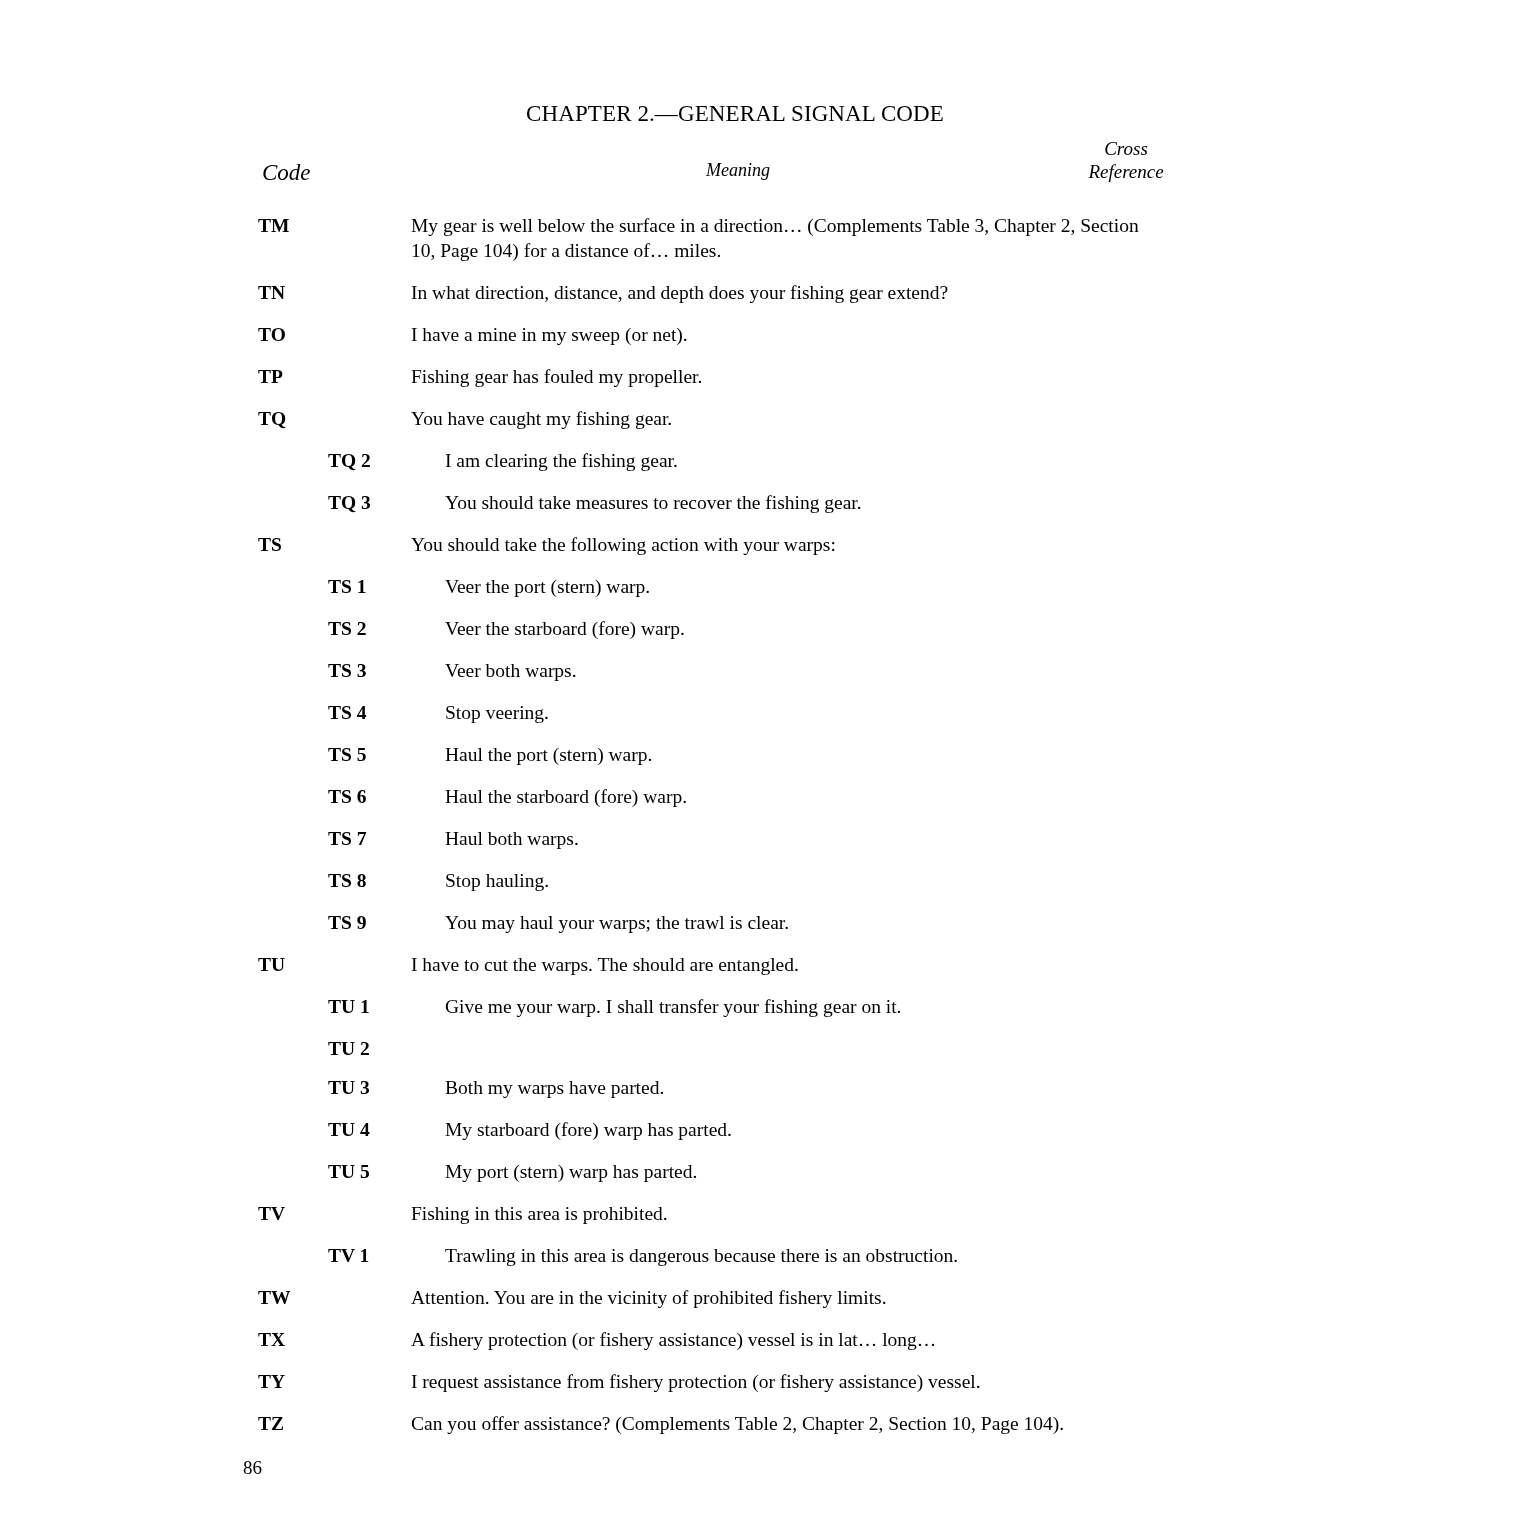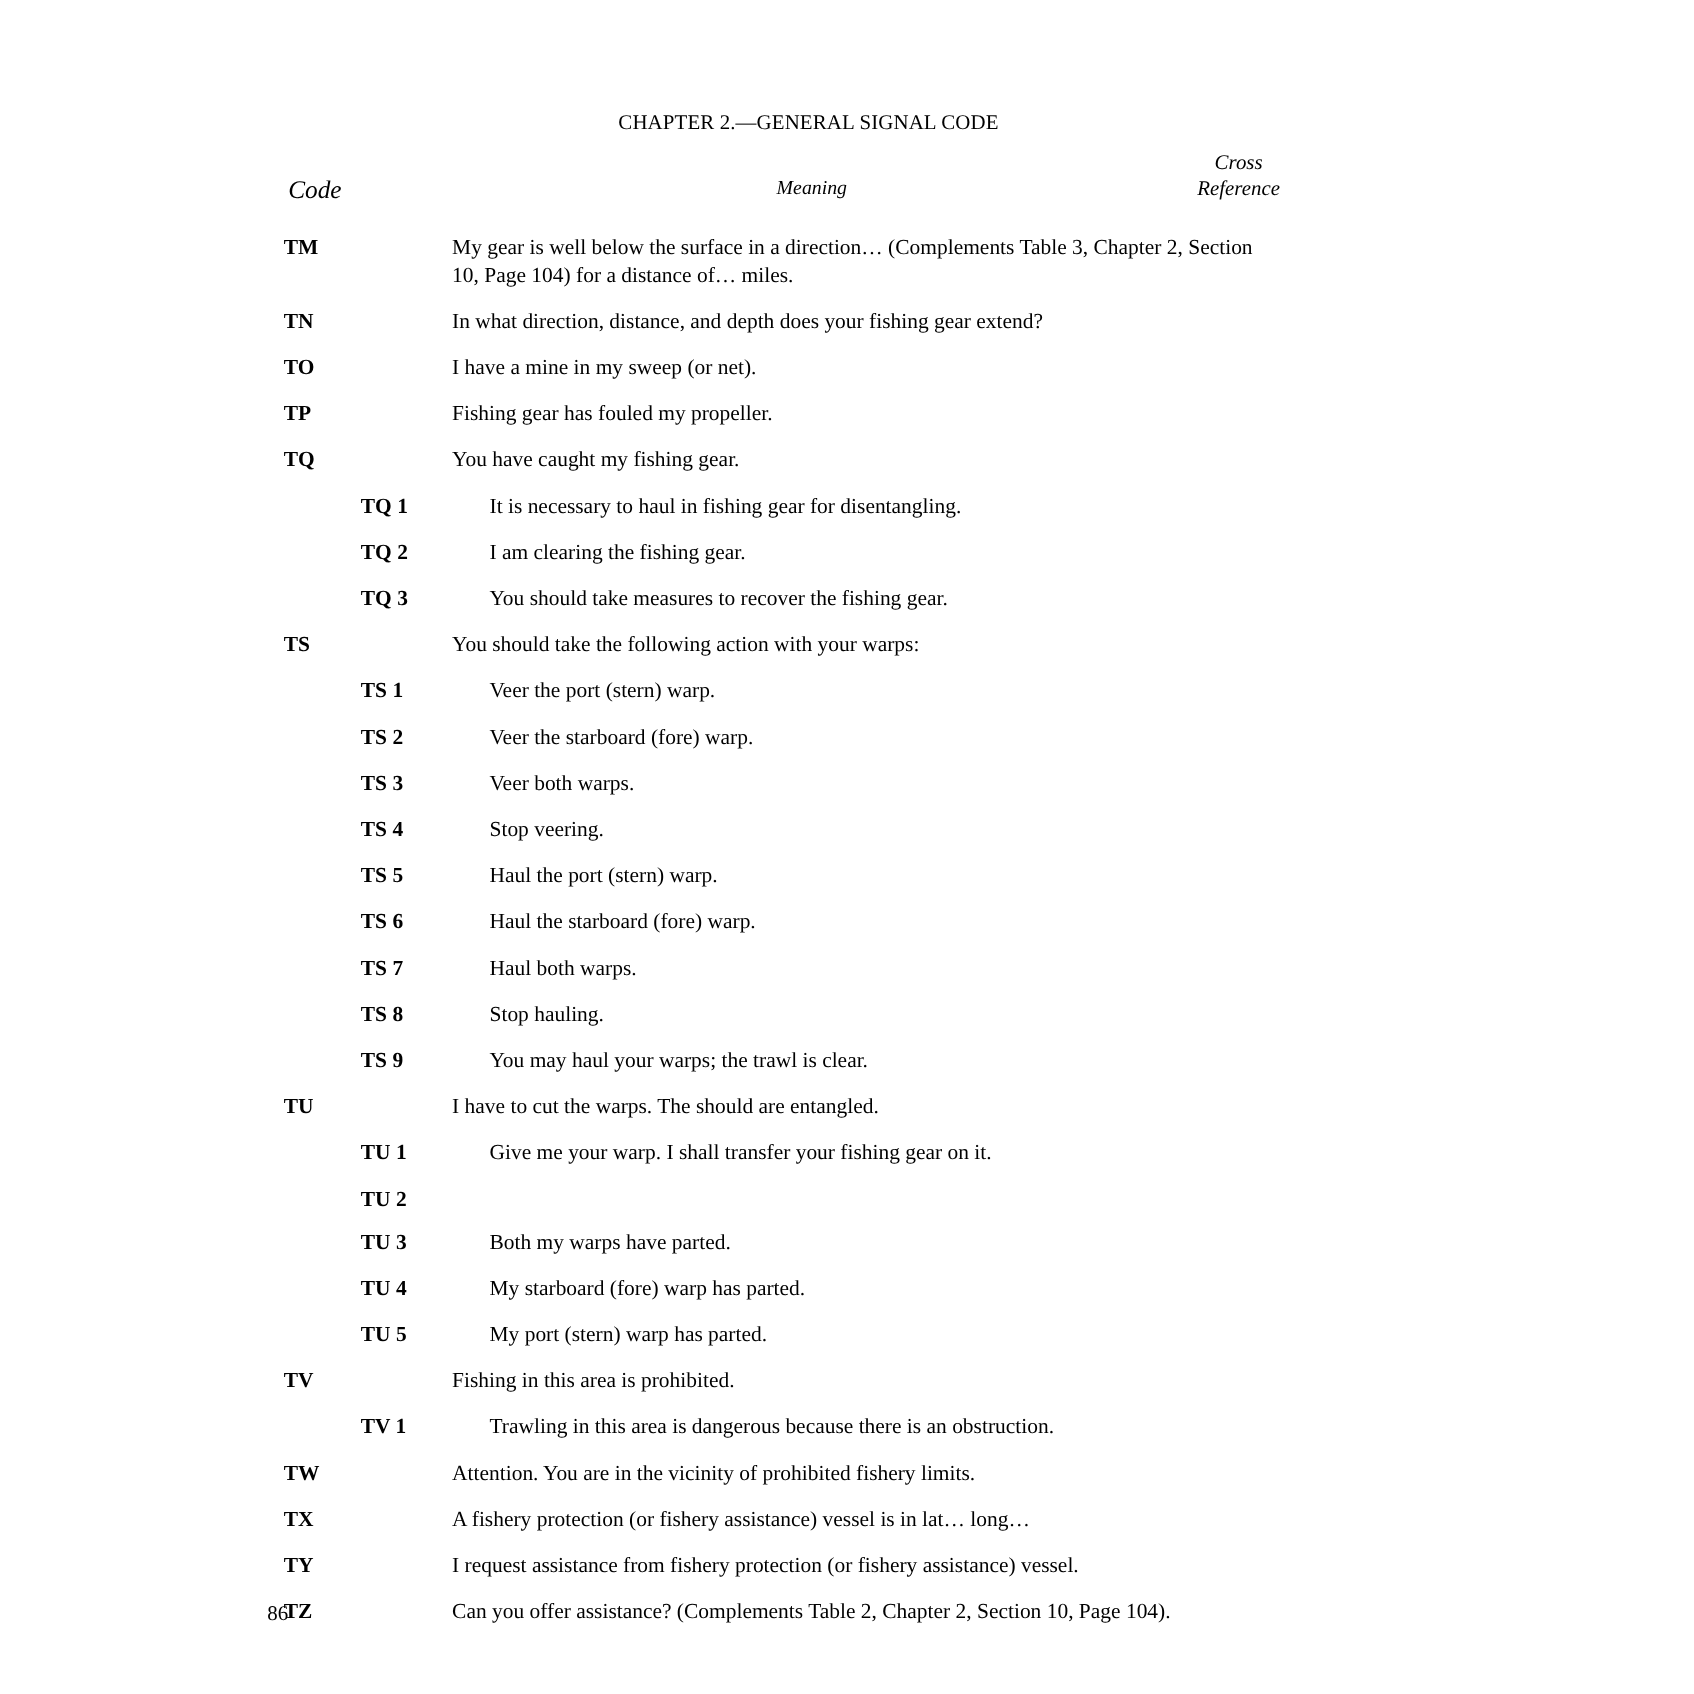--- a/index.html
+++ b/index.html
@@ -23,21 +23,21 @@
     height: 1540px;
   }
 
   
   .chapter-title {
     position: absolute;
     top: 101px;
     left: 0;
     width: 1470px;
     text-align: center;
-    font-size: 19px;
+    font-size: 23px;
     letter-spacing: 0.1px;
     white-space: nowrap;
   }
 
   
   .col-head-code {
     position: absolute;
     top: 160px;
     left: 262px;
     font-style: italic;
@@ -156,25 +156,20 @@
         <div class="code">TP</div>
         <div class="meaning">Fishing gear has fouled my propeller.</div>
         <div class="xref"></div>
       </div>
       <div class="entry main">
         <div class="code">TQ</div>
         <div class="meaning">You have caught my fishing gear.</div>
         <div class="xref"></div>
       </div>
       <div class="entry sub">
-        <div class="code">TQ 1</div>
-        <div class="meaning">It is necessary to haul in fishing gear for disentangling.</div>
-        <div class="xref"></div>
-      </div>
-      <div class="entry sub">
         <div class="code">TQ 2</div>
         <div class="meaning">I am clearing the fishing gear.</div>
         <div class="xref"></div>
       </div>
       <div class="entry sub">
         <div class="code">TQ 3</div>
         <div class="meaning">You should take measures to recover the fishing gear.</div>
         <div class="xref"></div>
       </div>
       <div class="entry main">

